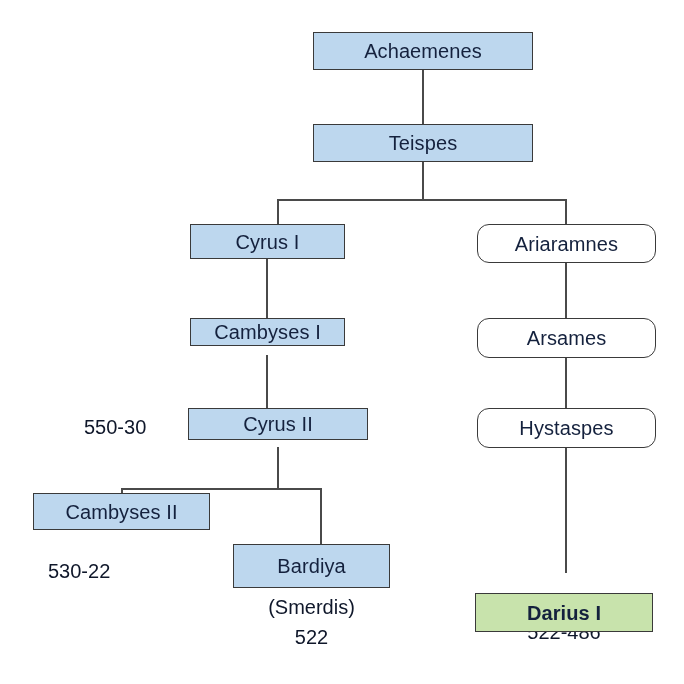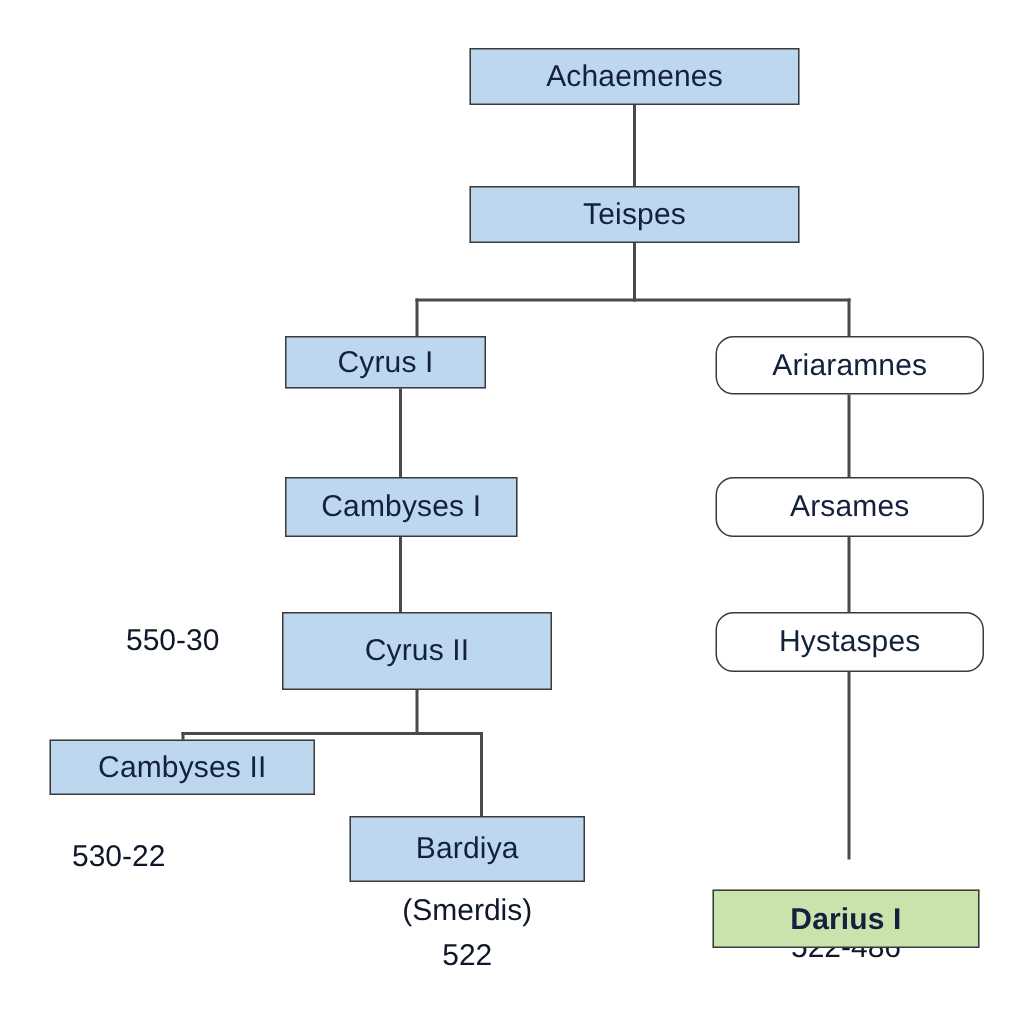--- a/index.html
+++ b/index.html
@@ -85,29 +85,29 @@
   <div class="vline" style="left:565px; top:448px; height:125px;"></div>
 
   <div class="node blue" style="left:313px; top:32px; width:220px; height:38px;">
     <span>Achaemenes</span>
   </div>
 
   <div class="node blue" style="left:313px; top:124px; width:220px; height:38px;text-align:center;">
     <span>Teispes</span>
   </div>
 
-  <div class="node blue" style="left:190px; top:224px; width:134px; height:35px;align-items:center;">
+  <div class="node blue" style="left:190px; top:224px; width:155px; height:35px;align-items:center;">
     <span>Cyrus I</span>
   </div>
 
-  <div class="node blue" style="left:190px; top:318px; width:155px; height:40px;">
+  <div class="node blue" style="left:190px; top:318px; width:155px; height:28px;">
     <span>Cambyses I</span>
   </div>
 
-  <div class="node blue" style="left:188px; top:408px; width:180px; height:52px;">
+  <div class="node blue" style="left:188px; top:408px; width:180px; height:32px;">
     <span>Cyrus II</span>
   </div>
 
   <div class="node blue" style="left:33px; top:493px; width:177px; height:37px;">
     <span>Cambyses II</span>
   </div>
 
   <div class="node blue" style="left:233px; top:544px; width:157px; height:44px;">
     <span>Bardiya</span>
   </div>

